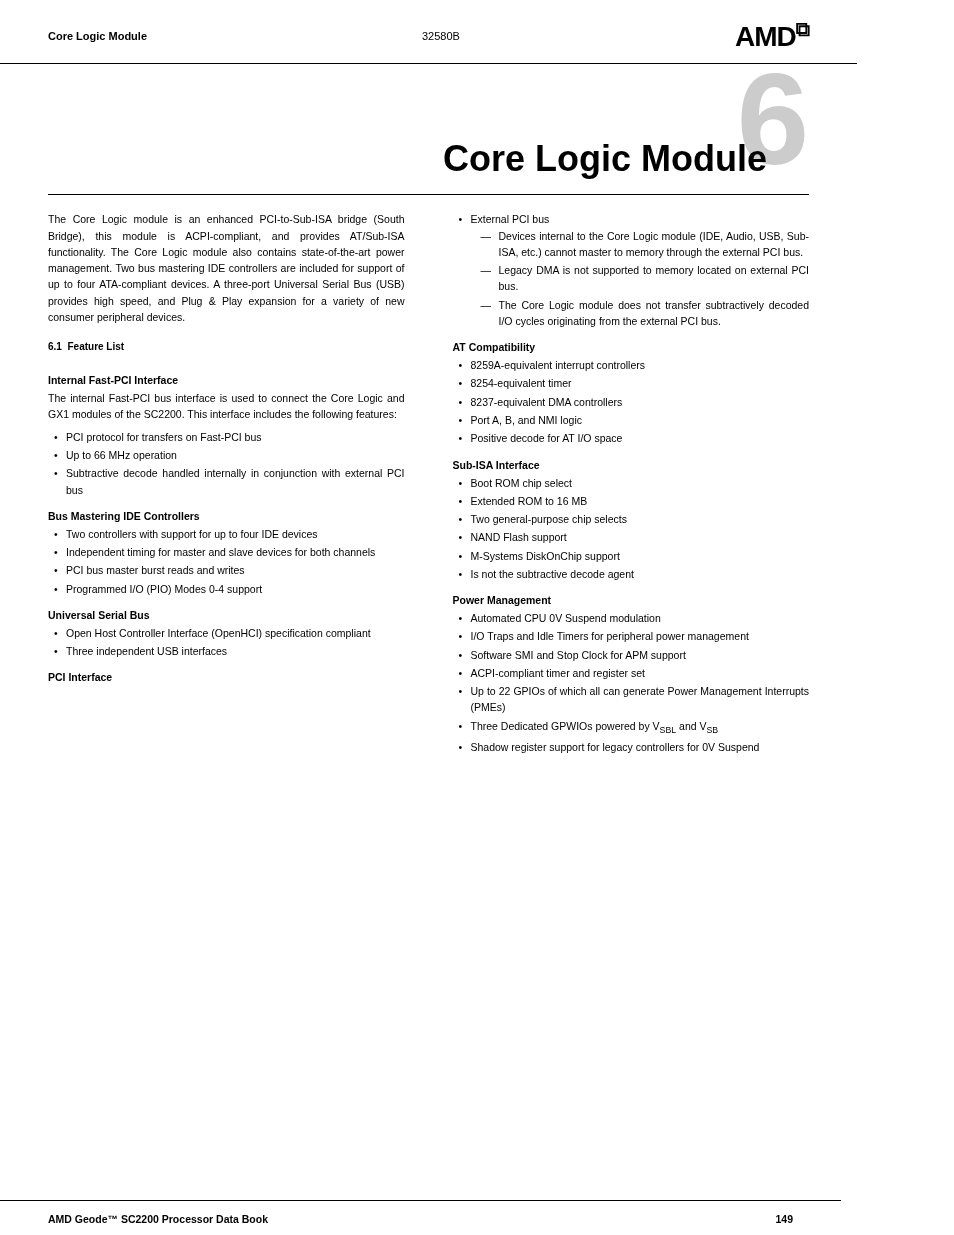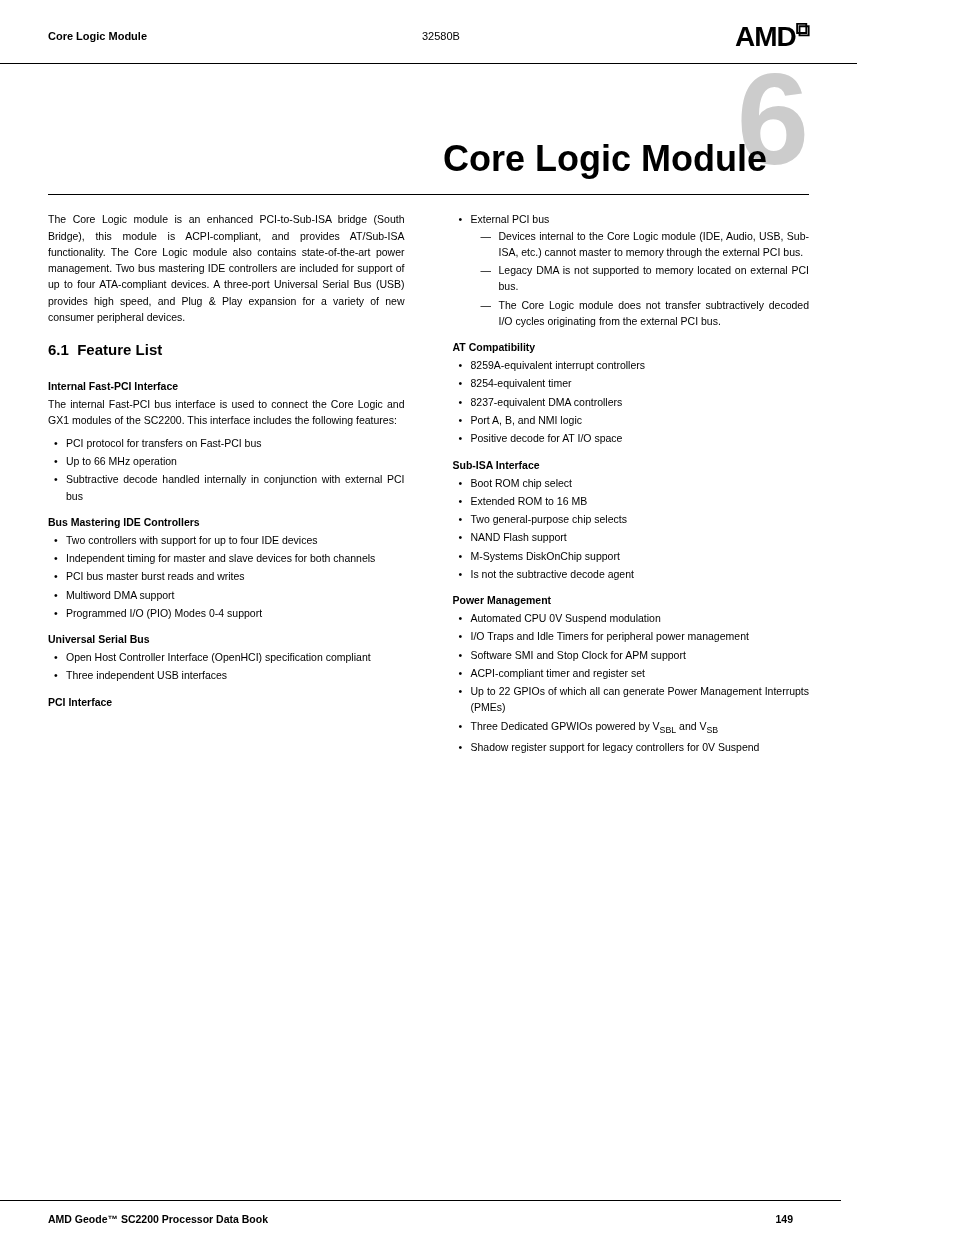--- a/index.html
+++ b/index.html
@@ -92,21 +92,21 @@
     }
     
     .intro-para {
       font-size: 10.5px;
       line-height: 1.55;
       text-align: justify;
       margin-bottom: 16px;
     }
     
     .section-heading {
-      font-size: 15px;
+      font-size: 10px;
       font-weight: bold;
       margin-bottom: 22px;
       margin-top: 4px;
     }
     
     .subsection-heading {
       font-size: 10.5px;
       font-weight: bold;
       margin-top: 12px;
       margin-bottom: 4px;
@@ -217,21 +217,20 @@
           <li>Subtractive decode handled internally in conjunction with external PCI bus</li>
         </ul>
       </div>
 
       <div>
         <div class="subsection-heading">Bus Mastering IDE Controllers</div>
         <ul class="bullet-list">
           <li>Two controllers with support for up to four IDE devices</li>
           <li>Independent timing for master and slave devices for both channels</li>
           <li>PCI bus master burst reads and writes</li>
-          <li>Multiword DMA support</li>
           <li>Programmed I/O (PIO) Modes 0-4 support</li>
         </ul>
       </div>
 
       <div>
         <div class="subsection-heading">Universal Serial Bus</div>
         <ul class="bullet-list">
           <li>Open Host Controller Interface (OpenHCI) specification compliant</li>
           <li>Three independent USB interfaces</li>
         </ul>

